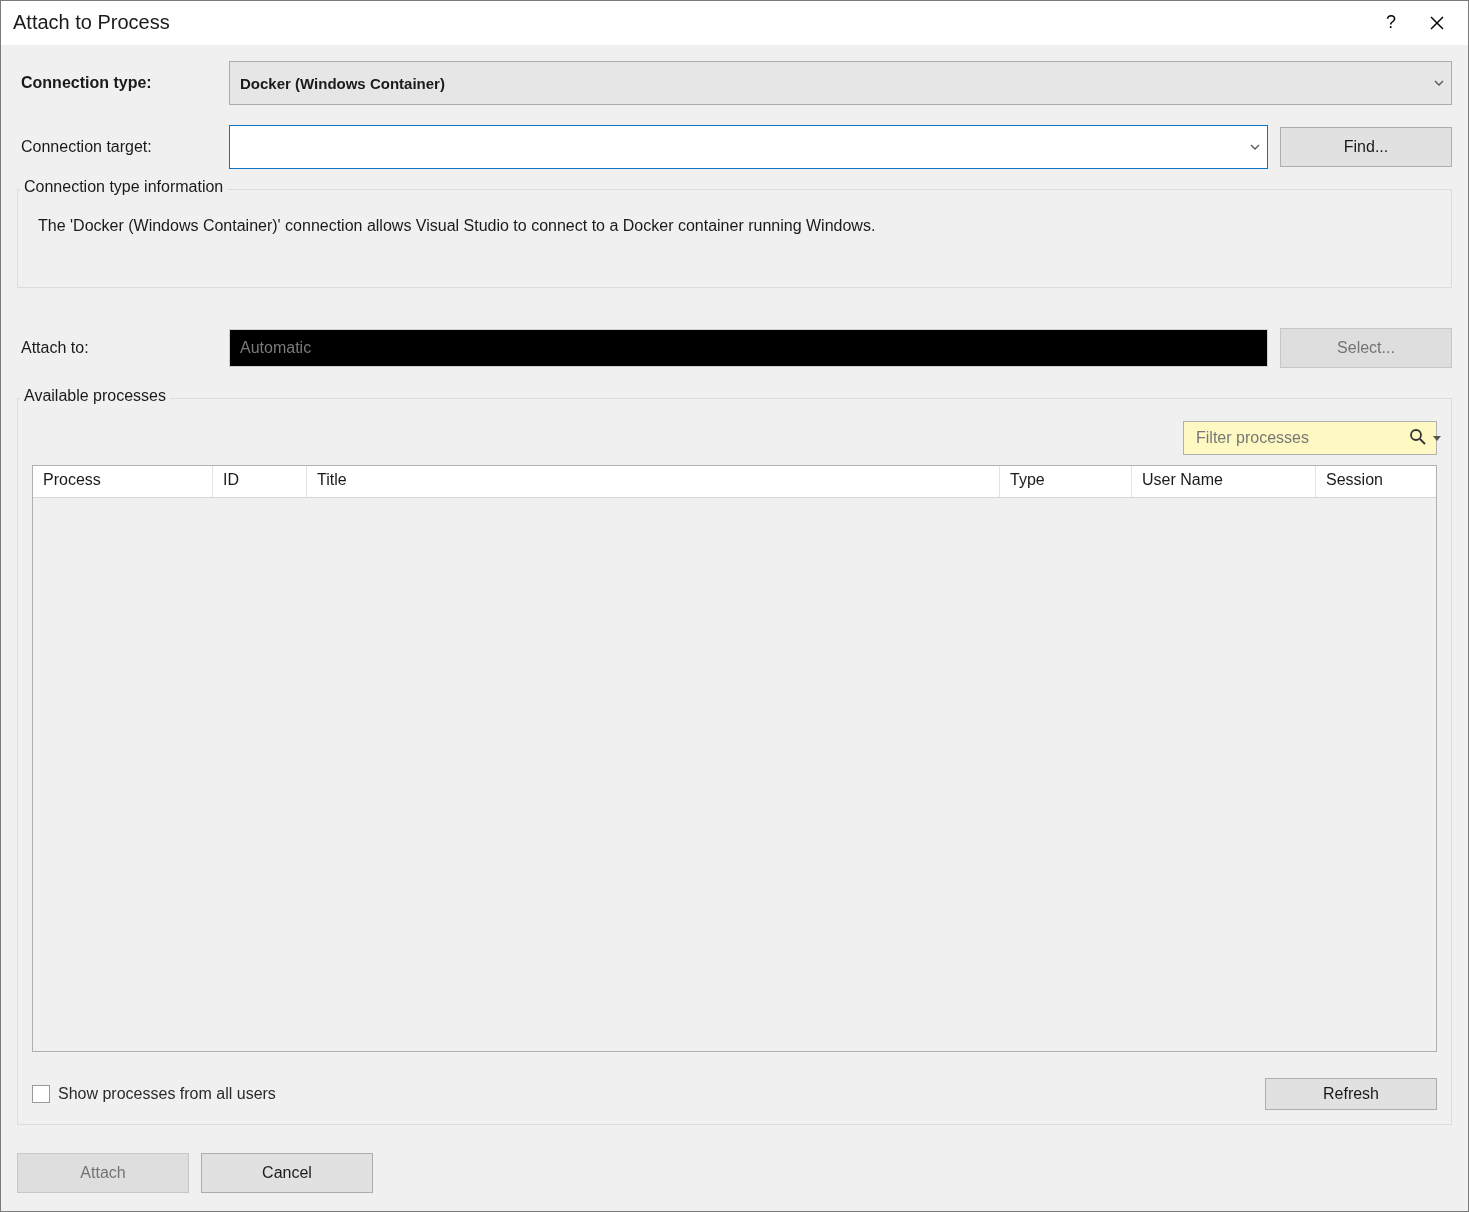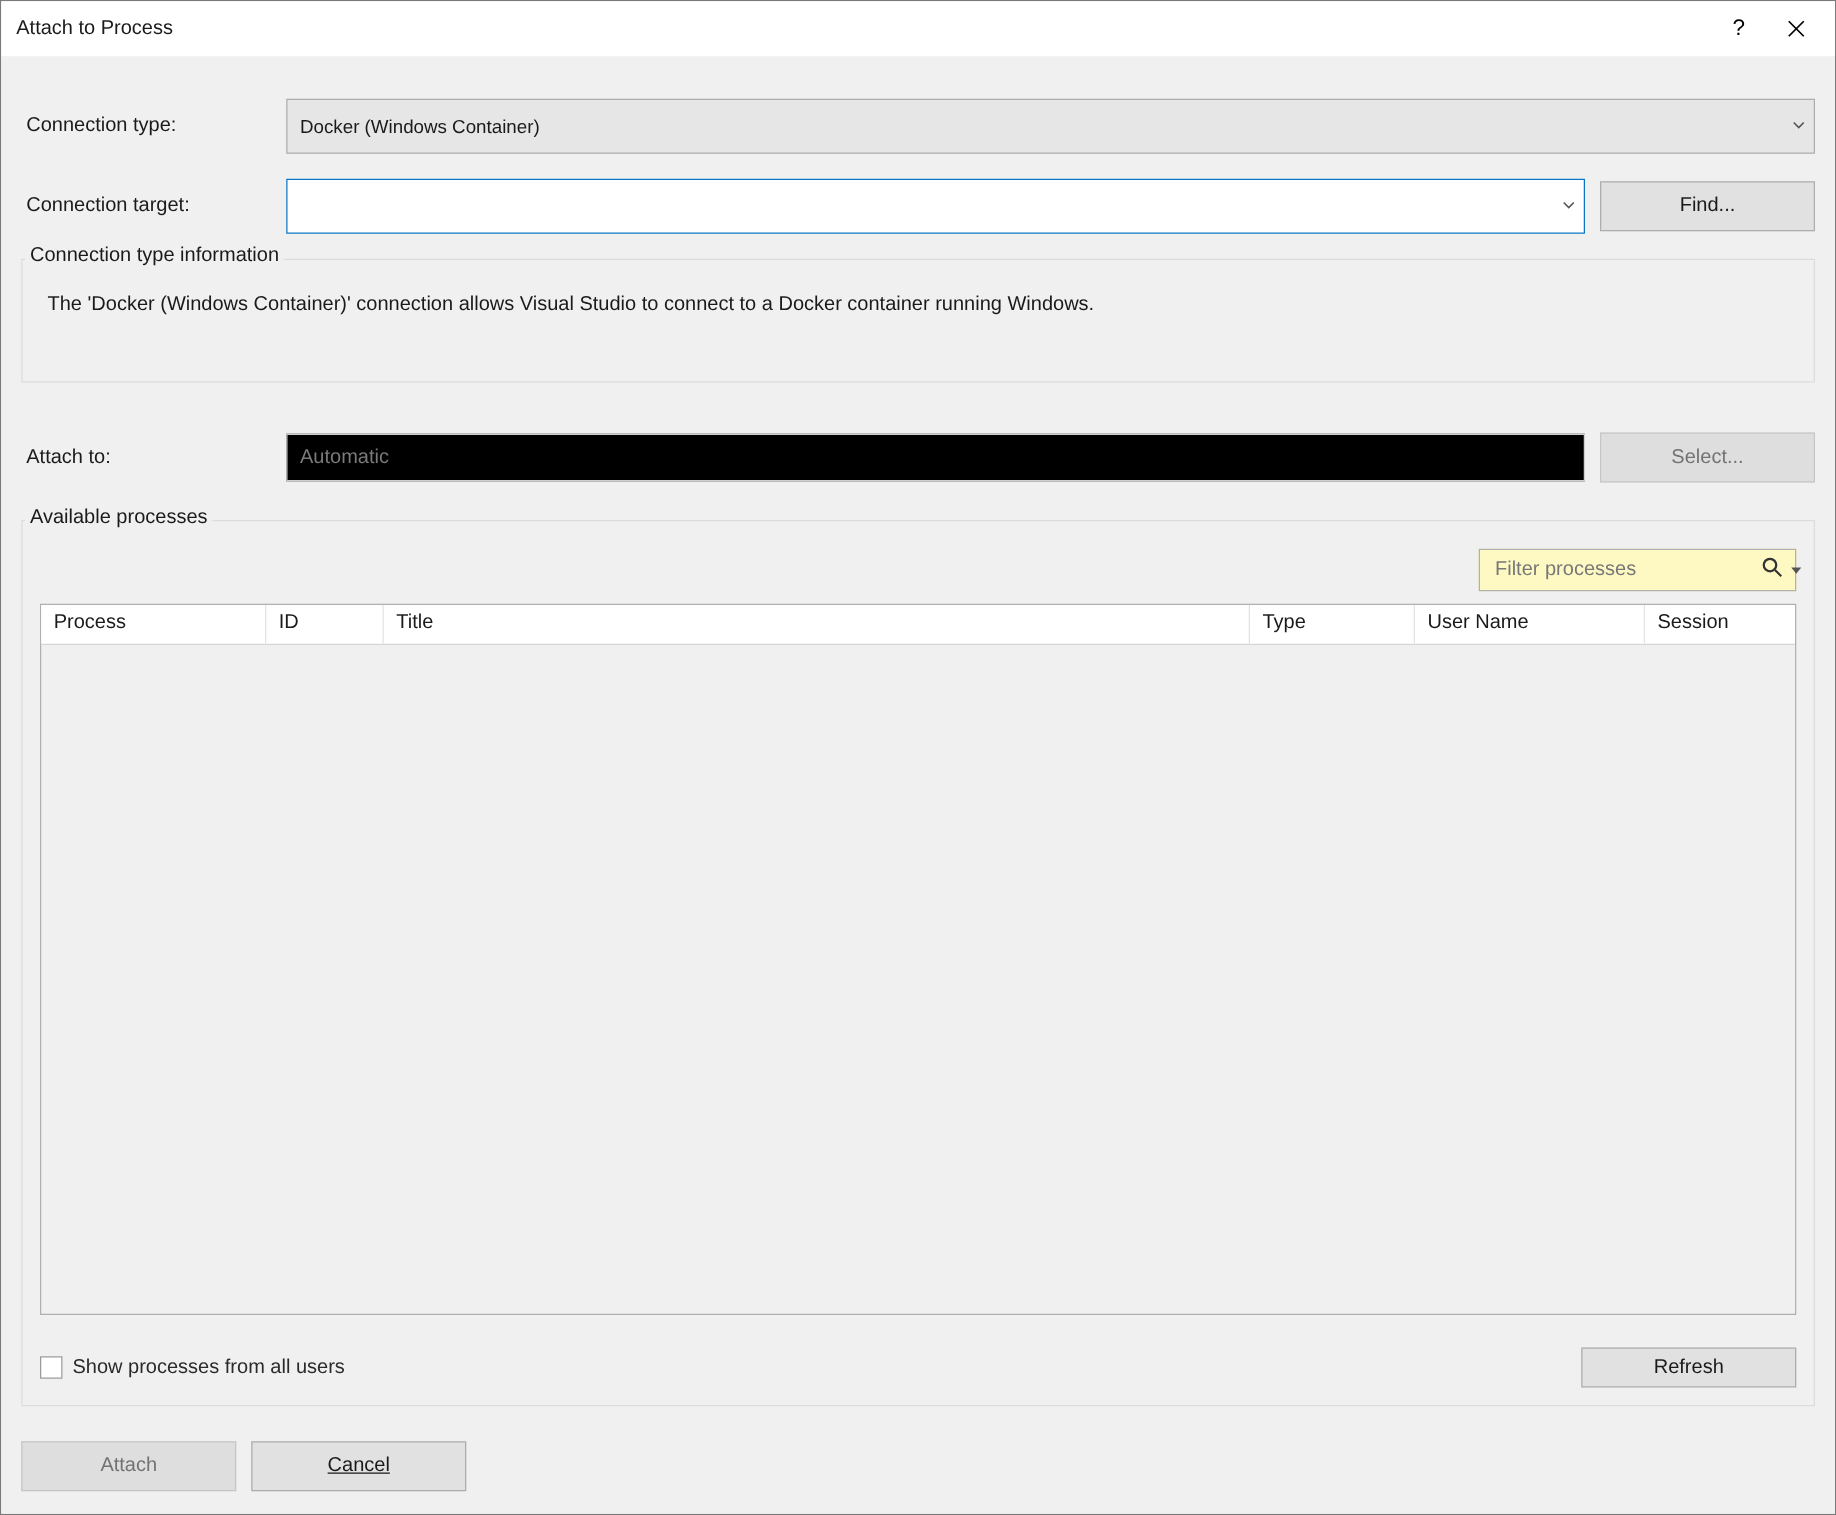--- a/index.html
+++ b/index.html
@@ -22,21 +22,21 @@
   .titlebar {
     height: 44px;
     display: flex;
     align-items: center;
     padding: 0 8px 0 12px;
     border-bottom: 1px solid transparent;
     background: #fff;
   }
   .titlebar .title {
     flex: 1;
-    font-size: 16px;
+    font-size: 20px;
   }
   .titlebar .tbtn {
     width: 46px;
     height: 32px;
     display: flex;
     align-items: center;
     justify-content: center;
     color: #000;
   }
   .titlebar .tbtn svg { width: 14px; height: 14px; }
@@ -236,21 +236,21 @@
     <div class="tbtn">
       <svg viewBox="0 0 14 14">
         <line x1="1" y1="1" x2="13" y2="13" stroke="#000" stroke-width="1.4"></line>
         <line x1="13" y1="1" x2="1" y2="13" stroke="#000" stroke-width="1.4"></line>
       </svg>
     </div>
   </div>
 
   <div class="body">
 
-    <div class="row" style="margin-top:18px;">
+    <div class="row" style="font-weight:bold;">
       <div class="label-col">Connection type:</div>
       <div class="combo">
         <span>Docker (Windows Container)</span>
         <span class="chev">
           <svg viewBox="0 0 12 12">
               <polyline points="2,4 6,8 10,4" fill="none" stroke="#555" stroke-width="1.3"></polyline>
             </svg>
         </span>
       </div>
     </div>
@@ -312,17 +312,17 @@
       <div class="group-bottom">
         <div class="chk"></div>
         <div class="chk-label">Show processes from all users</div>
         <div style="flex:1"></div>
         <div class="btn" style="min-width:172px; height:32px;">Refresh</div>
       </div>
     </div>
 
     <div class="dialog-buttons">
       <div class="btn disabled" style="min-width:172px;">Attach</div>
-      <div class="btn" style="min-width:172px;text-decoration:underline;">Cancel</div>
+      <div class="btn" style="min-width:172px;">Cancel</div>
     </div>
 
   </div>
 </div>
 
 </body></html>

